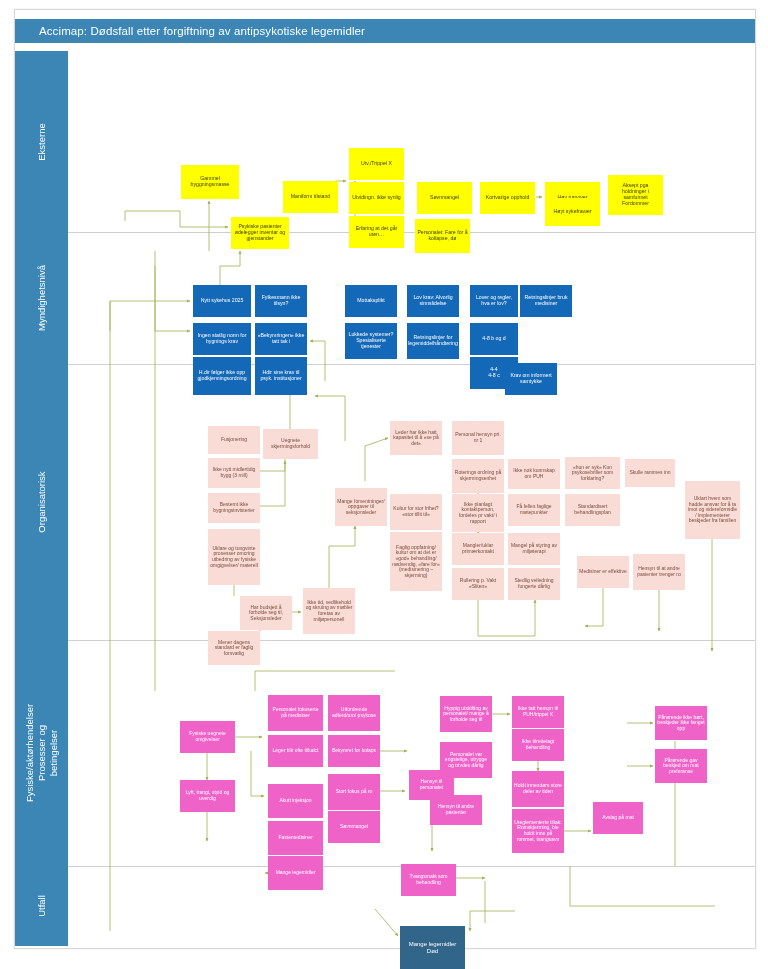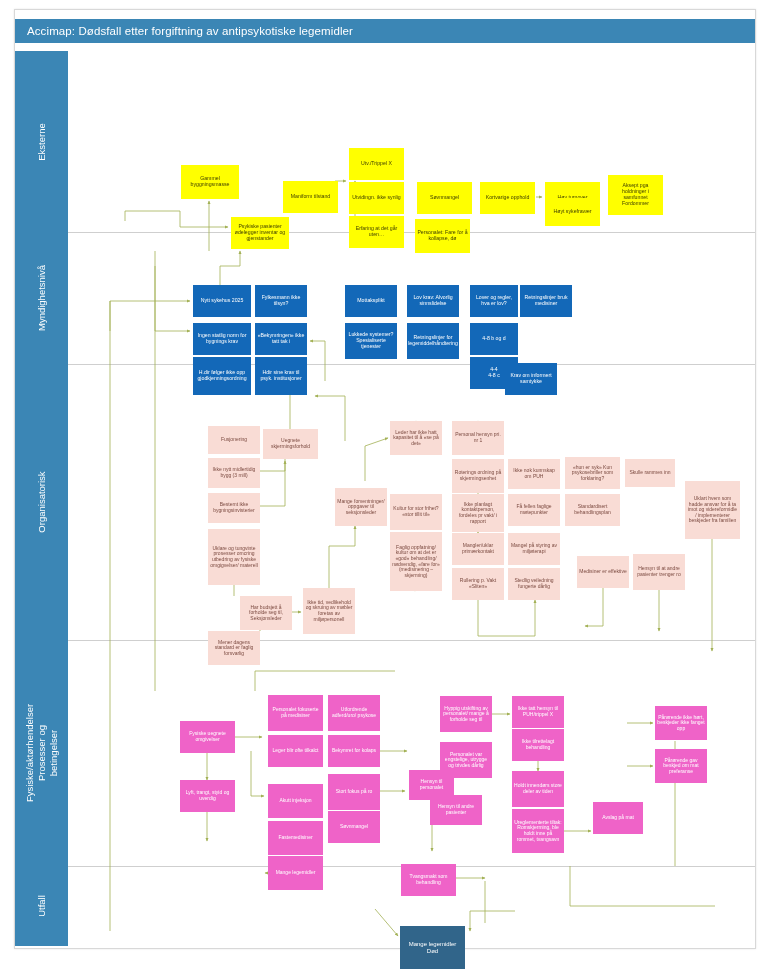--- a/index.html
+++ b/index.html
@@ -19,21 +19,21 @@
     border:1px solid #d8d8d8;
     box-shadow:0 0 2px rgba(0,0,0,0.10);
   }
   
   #titlebar{
     position:absolute;left:0px;top:9px;width:740px;height:24px;
     background:#3b86b5;
     color:#ffffff;
     font-size:11.5px;
     display:flex;align-items:center;
-    padding-left:12px;
+    padding-left:24px;
     box-sizing:border-box;
     letter-spacing:.1px;
   }
   
   #canvas{
     position:absolute;left:0px;top:41px;width:740px;height:895px;
   }
   
   .band-label{
     position:absolute;left:0px;width:53px;

